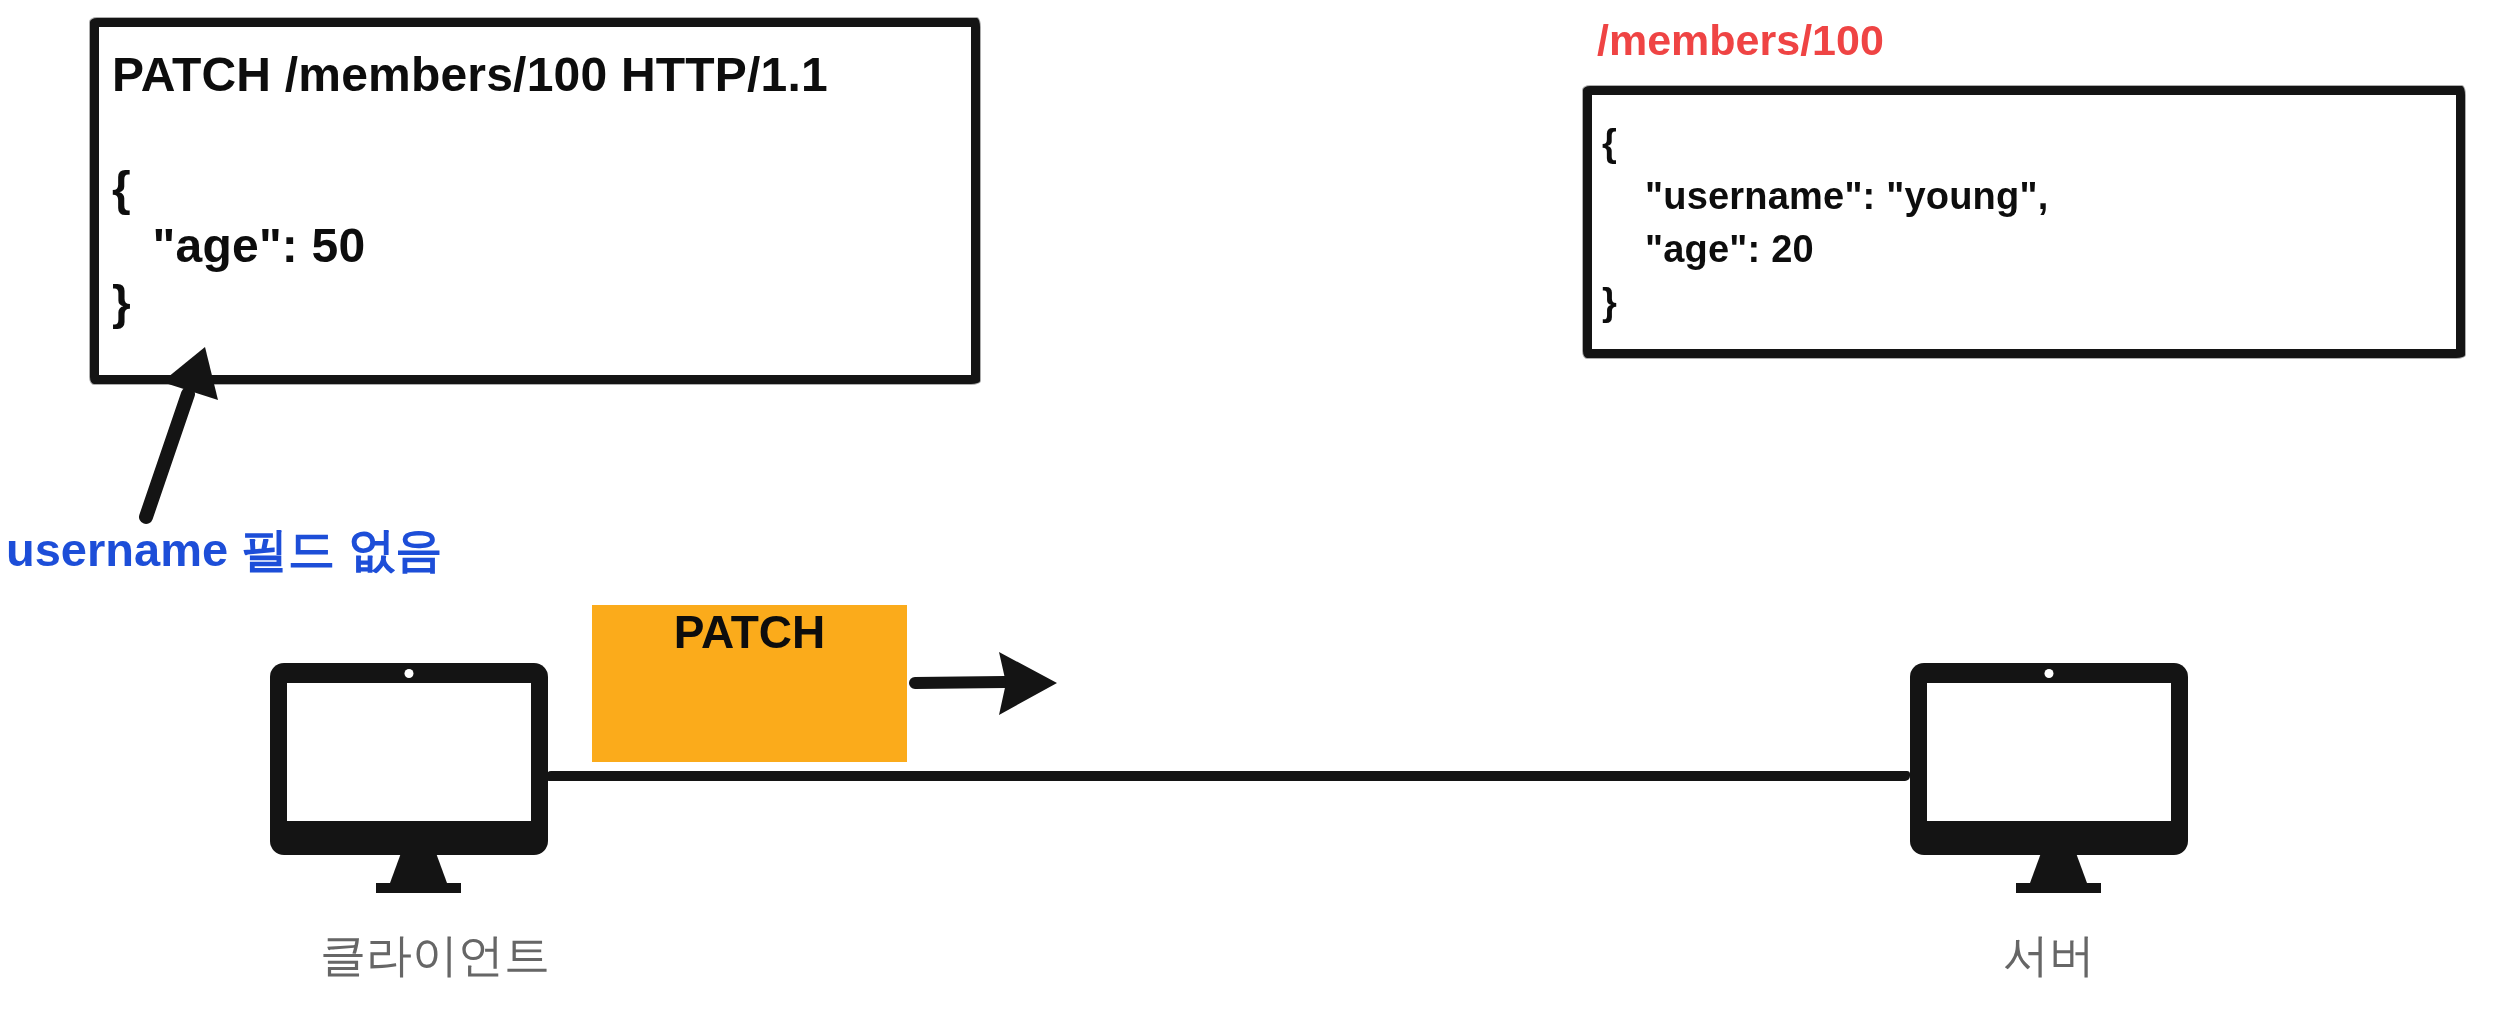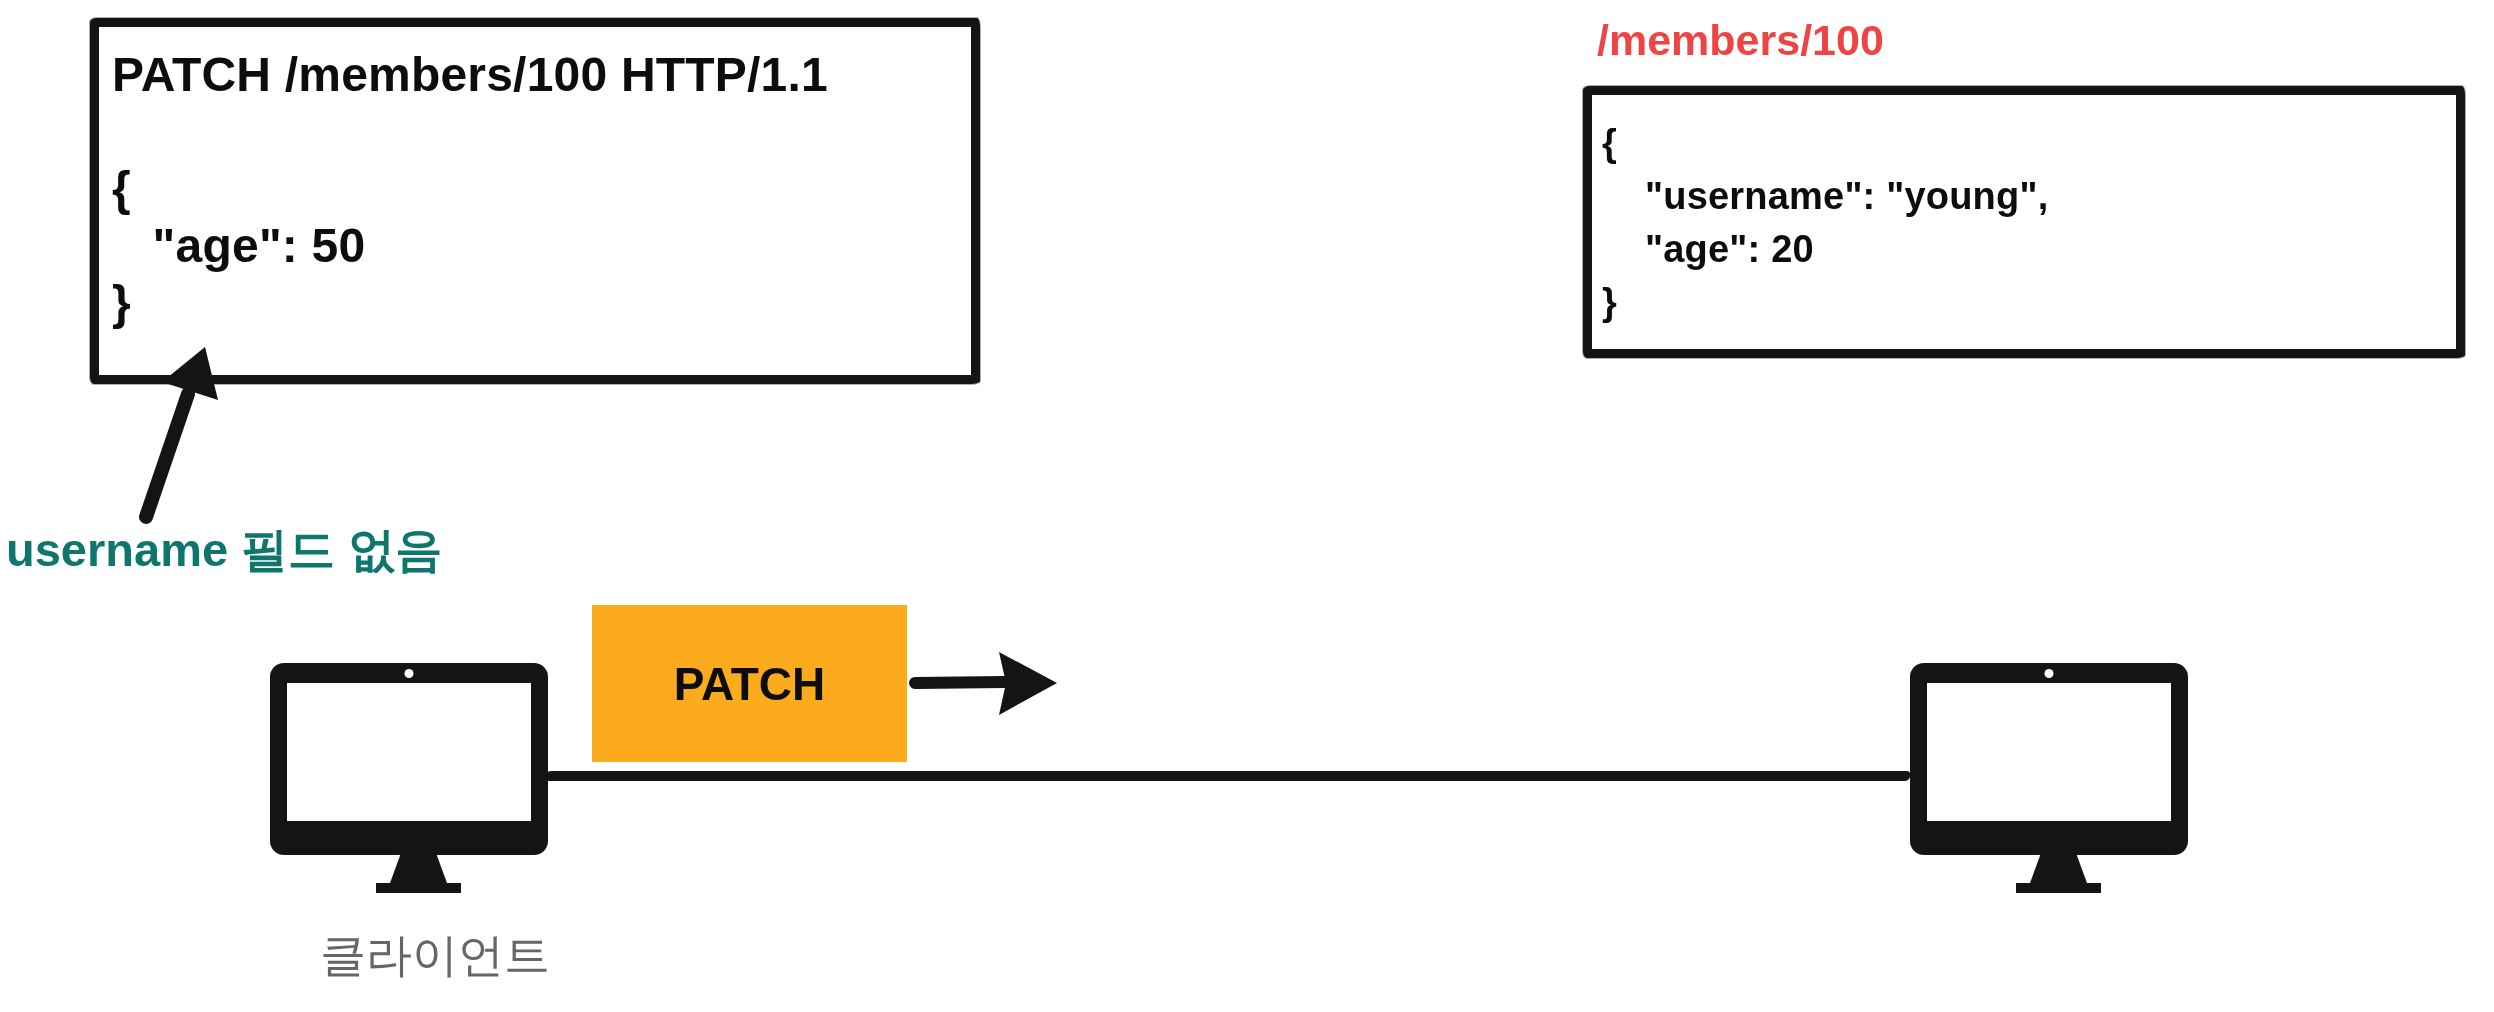--- a/index.html
+++ b/index.html
@@ -53,42 +53,42 @@
     left: 1597px; top: 16px;
     font-size: 43px;
     line-height: 48px;
     color: #ef4444;
   }
   .annotation-label {
     position: absolute;
     left: 6px; top: 522px;
     font-size: 47px;
     line-height: 56px;
-    color: #0f766e;
+    color: #1d4ed8;
   }
   .node-label {
     position: absolute;
     width: 278px;
     text-align: center;
     font-size: 46px;
     line-height: 54px;
     color: #666666;
     font-weight: 400;
   }
   .client-label { left: 272px; top: 928px; text-align: right; }
   .server-label { left: 1910px; top: 928px; }
 
   
   .method-badge {
     position: absolute;
     left: 592px; top: 605px;
     width: 315px; height: 157px;
     background: #FBAB1B;
     display: flex;
-    align-items: center;
+    align-items: flex-start;
     justify-content: center;
     font-size: 46px;
     color: #0d0d0d;
   }
 
   
   .connection-line {
     position: absolute;
     left: 546px; top: 771px;
     width: 1364px; height: 10px;
@@ -153,14 +153,15 @@
 
   <svg class="monitor server-monitor" width="278" height="230" viewBox="0 0 278 230">
     <rect x="0" y="0" width="278" height="192" rx="14" fill="#141414"></rect>
     <rect x="17" y="20" width="244" height="138" fill="#ffffff"></rect>
     <circle cx="139" cy="10.5" r="4.5" fill="#ffffff"></circle>
     <polygon points="131,190 166,190 177,220 120,220" fill="#141414"></polygon>
     <rect x="106" y="220" width="85" height="10" fill="#141414"></rect>
   </svg>
 
   <div class="node-label client-label">클라이언트</div>
+  <div class="node-label server-label">서버</div>
 
 </div>
 
 </body></html>

